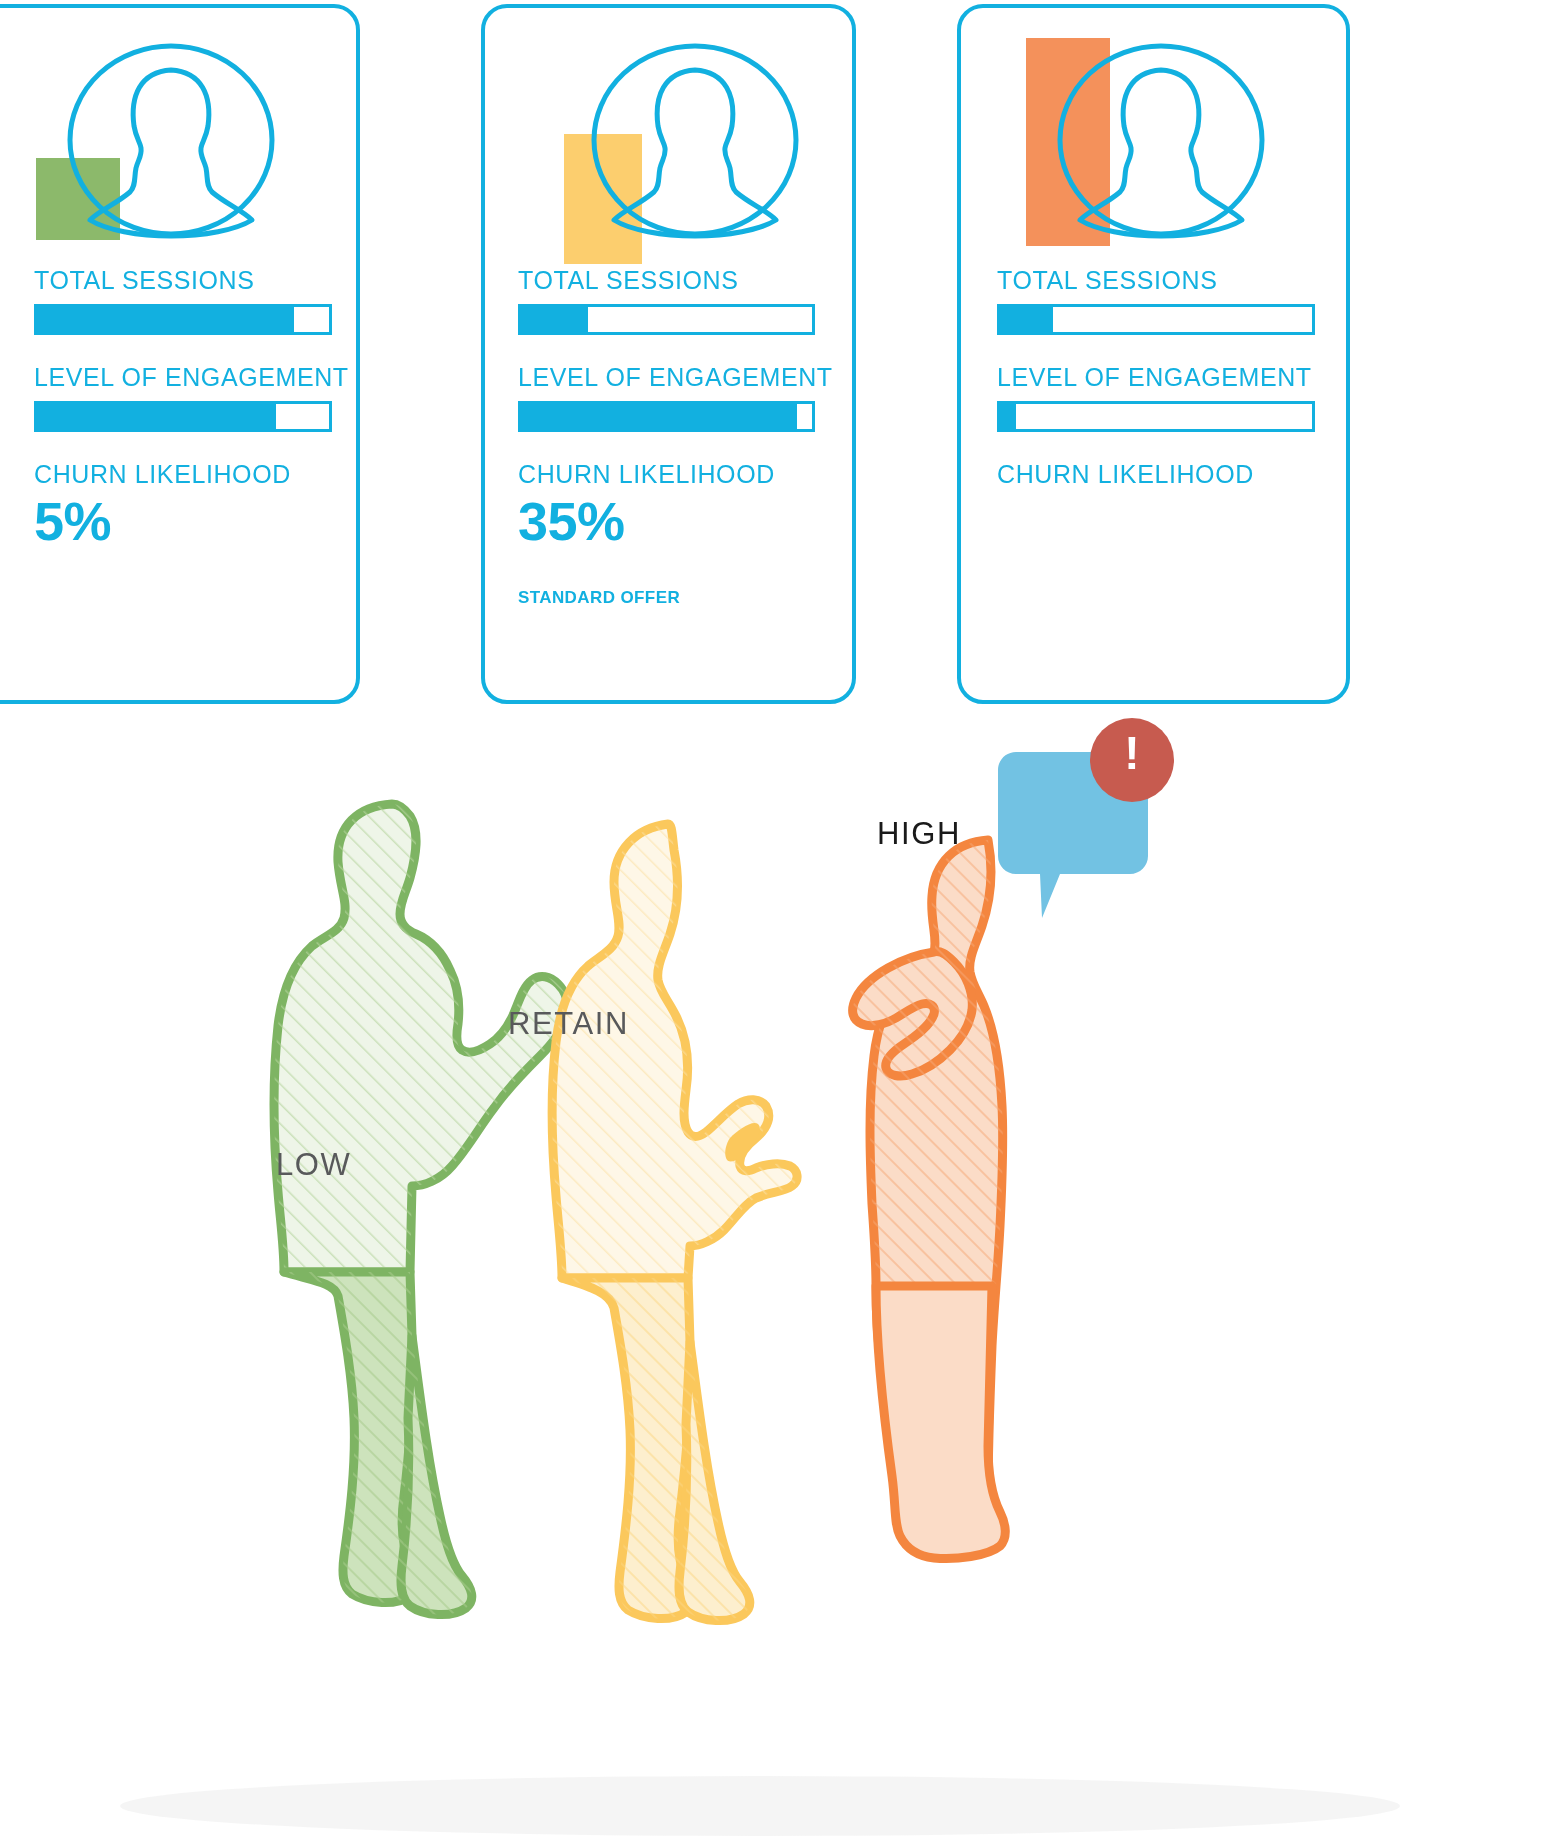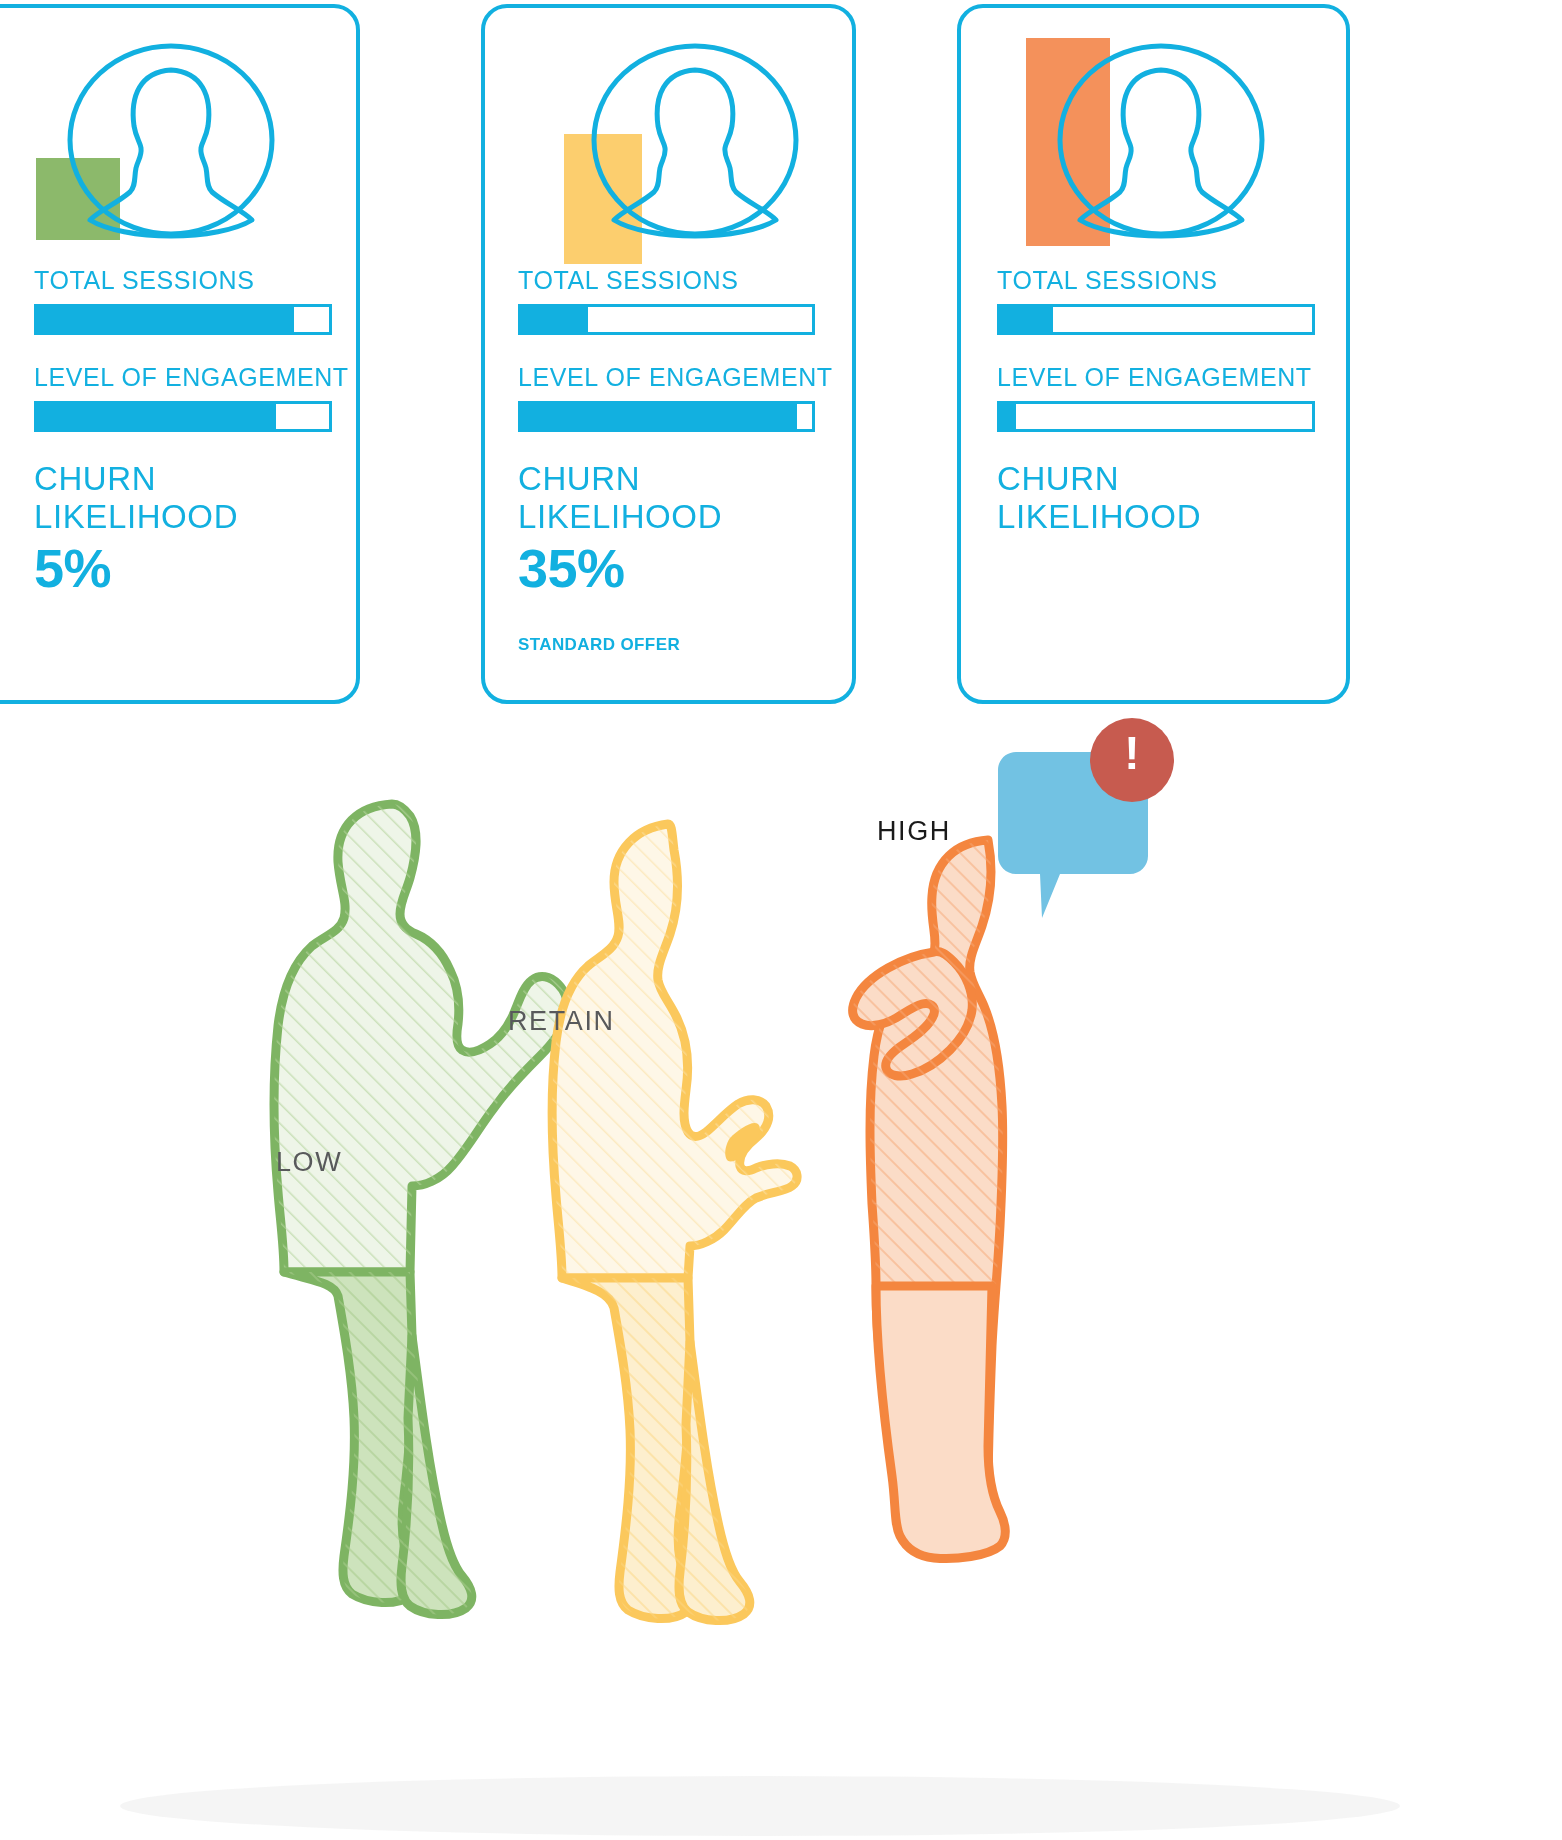--- a/index.html
+++ b/index.html
@@ -56,21 +56,21 @@
     border: 3px solid #12B0E0;
     background: #ffffff;
     position: relative;
     overflow: hidden;
   }
   .bar-fill { position: absolute; left: 0; top: 0; bottom: 0; background: #12B0E0; }
   .metric-block { margin-bottom: 28px; }
 
   .churn-label {
     color: #12B0E0;
-    font-size: 33px;
+    font-size: 25px;
     letter-spacing: 0.6px;
     margin-top: 6px;
   }
   .churn-value {
     color: #12B0E0;
     font-size: 54px;
     font-weight: 700;
     letter-spacing: -0.5px;
     line-height: 1.12;
     margin-top: 2px;
@@ -87,21 +87,21 @@
   #card-2 .offer-note { text-align: left; padding-left: 24px; margin-top: 34px; }
   #card-1 .offer-note { text-align: left; }
 
   
   .scene { position: absolute; top: 706px; left: 0; width: 1562px; height: 1134px; }
   .scene svg { position: absolute; top: 0; left: 0; }
 
   .level-label {
     position: absolute;
     color: #58595B;
-    font-size: 27px;
+    font-size: 31px;
     letter-spacing: 1.6px;
     font-weight: 400;
   }
   #label-low { left: 276px; top: 441px; }
   #label-medium { left: 508px; top: 300px; }
   #label-high { left: 877px; top: 110px; color: #1A1A1A; }
 </style>
 </head>
 <body>
 

